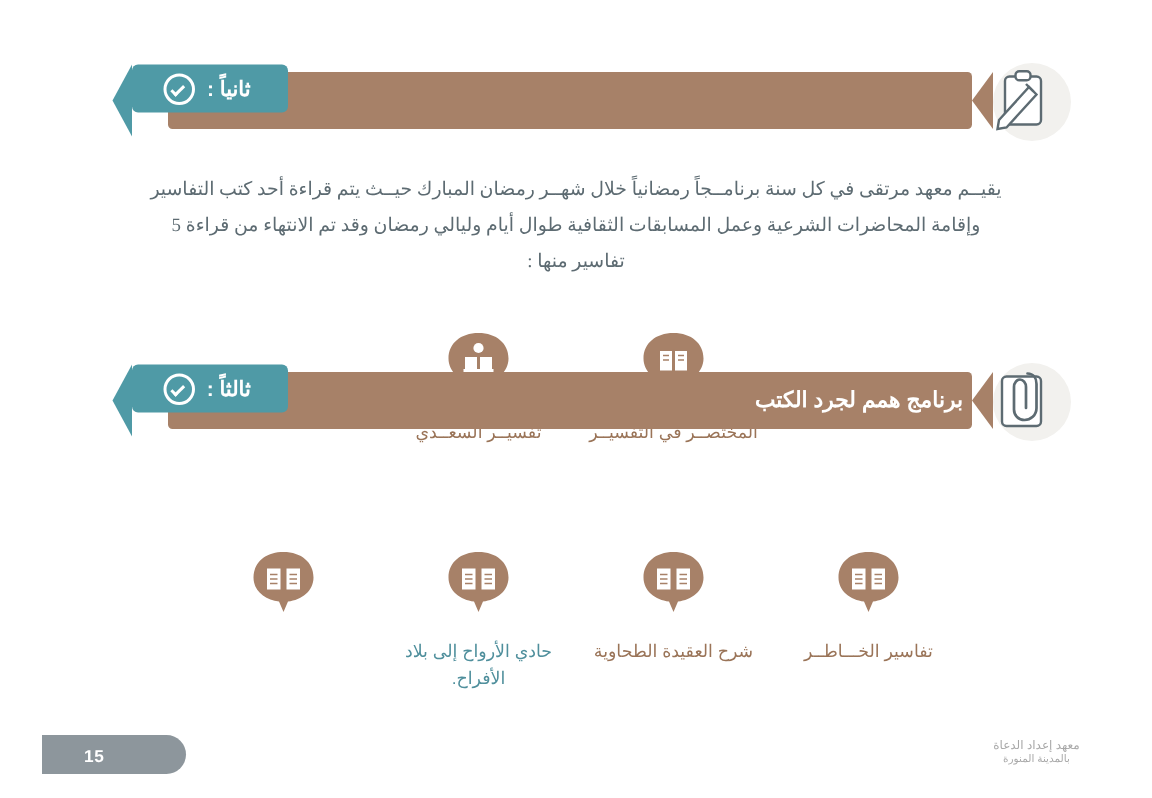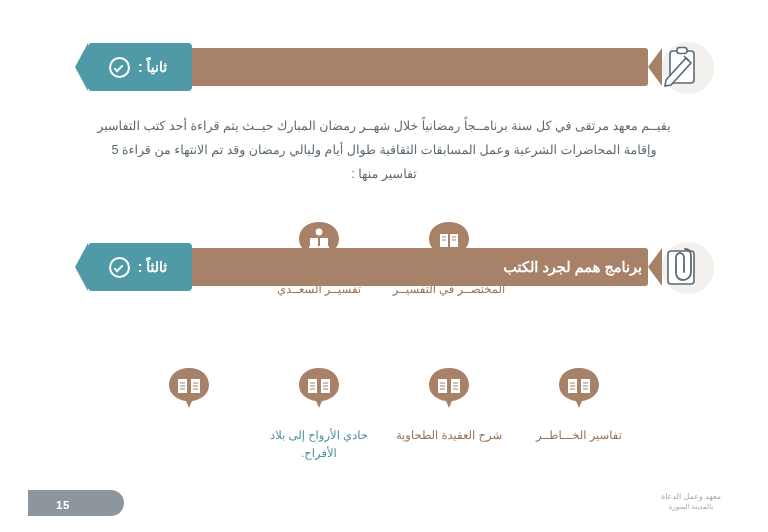--- a/index.html
+++ b/index.html
@@ -84,21 +84,21 @@
     font-size: 14.5px;
     font-weight: bold;
     z-index: 3;
     direction: rtl;
   }
   
   .hdr-chip {
     position: absolute;
     top: 3px;
     left: 28px;
-    height: 48px;
+    height: 32px;
     min-width: 104px;
     background: #4f9aa6;
     color: #fff;
     border-radius: 4px;
     display: flex;
     align-items: center;
     justify-content: center;
     gap: 8px;
     padding: 0 14px 0 10px;
     z-index: 4;
@@ -237,21 +237,21 @@
 
       <div class="hdr-bar"></div>
 
 
       <div class="hdr-chip">
         <span class="hdr-chip-label">ثانياً :</span>
         <span class="check"></span>
       </div>
     </div>
 
-    <div class="para" style="top:74px;">يقيــم معهد مرتقى في كل سنة برنامــجاً رمضانياً خلال شهــر رمضان المبارك حيــث يتم قراءة أحد كتب التفاسير وإقامة المحاضرات الشرعية وعمل المسابقات الثقافية طوال أيام وليالي رمضان وقد تم الانتهاء من قراءة 5 تفاسير منها :</div>
+    <div class="para" style="top:74px;font-family:Liberation Serif, serif;">يقيــم معهد مرتقى في كل سنة برنامــجاً رمضانياً خلال شهــر رمضان المبارك حيــث يتم قراءة أحد كتب التفاسير وإقامة المحاضرات الشرعية وعمل المسابقات الثقافية طوال أيام وليالي رمضان وقد تم الانتهاء من قراءة 5 تفاسير منها :</div>
 
     <div class="iconrow" style="top:180px;">
 
       <div class="iconcell">
         <div class="pin">
           <svg viewBox="0 0 50 50" width="50" height="50">
             <path d="M25 2 C13 2 5 9 5 19 C5 28 13 34 22 35 L25 42 L28 35 C37 34 45 28 45 19 C45 9 37 2 25 2 Z" fill="#a78168"></path>
             <path d="M16 14 h8 v13 h-8 z M26 14 h8 v13 h-8 z" fill="#ffffff"></path>
             <path d="M25 13.2 v14.6" stroke="#a78168" stroke-width="1.6"></path>
             <path d="M18 17 h4 M18 20 h4 M28 17 h4 M28 20 h4" stroke="#a78168" stroke-width="1.1"></path>
@@ -348,17 +348,17 @@
         </div>
       </div>
 
     </div>
   </div>
 
   <div class="footer-tab"></div>
   <div class="footer-num">15</div>
 
   <div class="footer-logo">
-    <div class="l1">معهد وعمل الدعاة</div>
+    <div class="l1">معهد إعداد الدعاة</div>
     <div class="l2">بالمدينة المنورة</div>
   </div>
 
 </div>
 
 </body></html>

